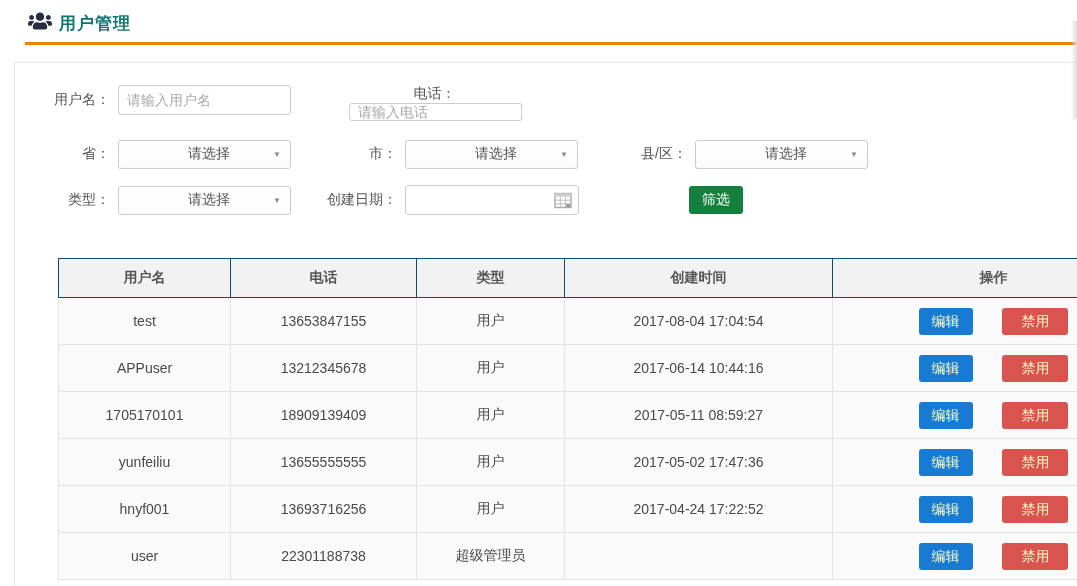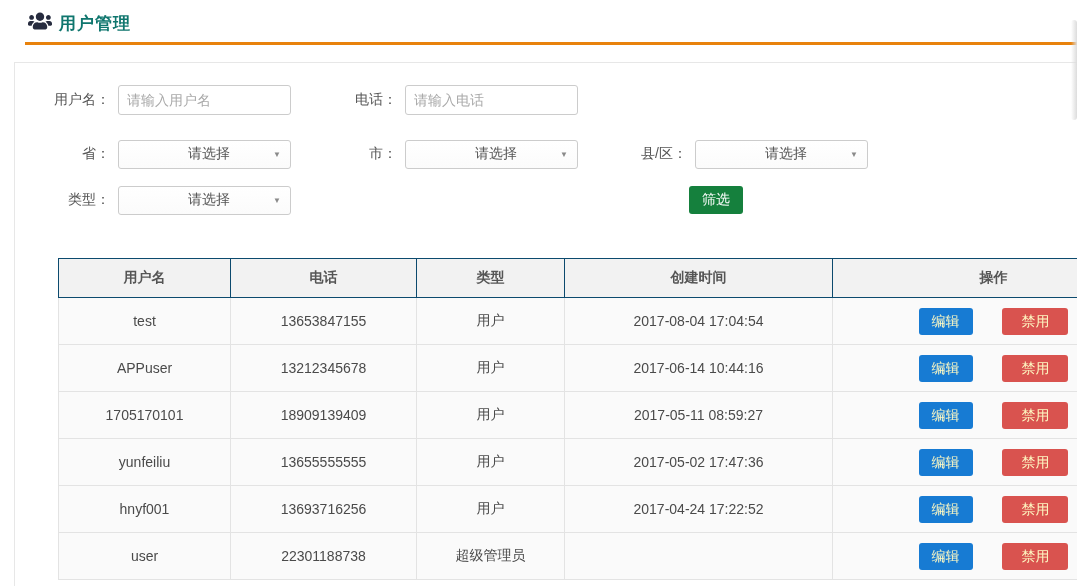--- a/index.html
+++ b/index.html
@@ -130,21 +130,21 @@
     font-size: 14px;
     border: none;
     border-radius: 3px;
     cursor: pointer;
     font-family: inherit;
   }
 
   
   #f-username { left: 25px;  top: 22px; }
   #f-username .lbl { width: 70px; }
-  #f-phone    { left: 334px; top: 22px; }
+  #f-phone    { left: 334px; top: 22px; flex-direction: column; }
   #f-phone .lbl { width: 48px; }
 
   #f-province { left: 25px;  top: 76px; }
   #f-province .lbl { width: 70px; }
   #f-city     { left: 334px; top: 76px; }
   #f-city .lbl { width: 48px; }
   #f-county   { left: 616px; top: 76px; }
   #f-county .lbl { width: 56px; }
 
   #f-type     { left: 25px;  top: 122px; }
@@ -252,20 +252,36 @@
       <span class="select-value">请选择</span>
       <span class="caret">▼</span>
     </div>
   </div>
 
   <div class="field" id="f-type">
     <span class="lbl">类型：</span>
     <div class="select-box">
       <span class="select-value">请选择</span>
       <span class="caret">▼</span>
+    </div>
+  </div>
+  <div class="field" id="f-date">
+    <span class="lbl">创建日期：</span>
+    <div class="date-box">
+      <span class="cal-icon">
+        <svg width="18" height="17" viewBox="0 0 18 17" xmlns="http://www.w3.org/2000/svg">
+          <rect x="1" y="1.5" width="16" height="14" fill="#ffffff" stroke="#aaaaaa" stroke-width="1.4"></rect>
+          <rect x="1" y="1.5" width="16" height="3.2" fill="#cfcfcf"></rect>
+          <line x1="6.3" y1="4.7" x2="6.3" y2="15.5" stroke="#bbbbbb" stroke-width="1"></line>
+          <line x1="11.6" y1="4.7" x2="11.6" y2="15.5" stroke="#bbbbbb" stroke-width="1"></line>
+          <line x1="1" y1="8.2" x2="17" y2="8.2" stroke="#bbbbbb" stroke-width="1"></line>
+          <line x1="1" y1="11.8" x2="17" y2="11.8" stroke="#bbbbbb" stroke-width="1"></line>
+          <rect x="12.2" y="12.2" width="4" height="3" fill="#9a9a9a"></rect>
+        </svg>
+      </span>
     </div>
   </div>
   <button class="btn-filter">筛选</button>
 
   <table class="user-table">
     <colgroup>
       <col class="col-username">
         <col class="col-phone">
         <col class="col-type">
         <col class="col-created">

